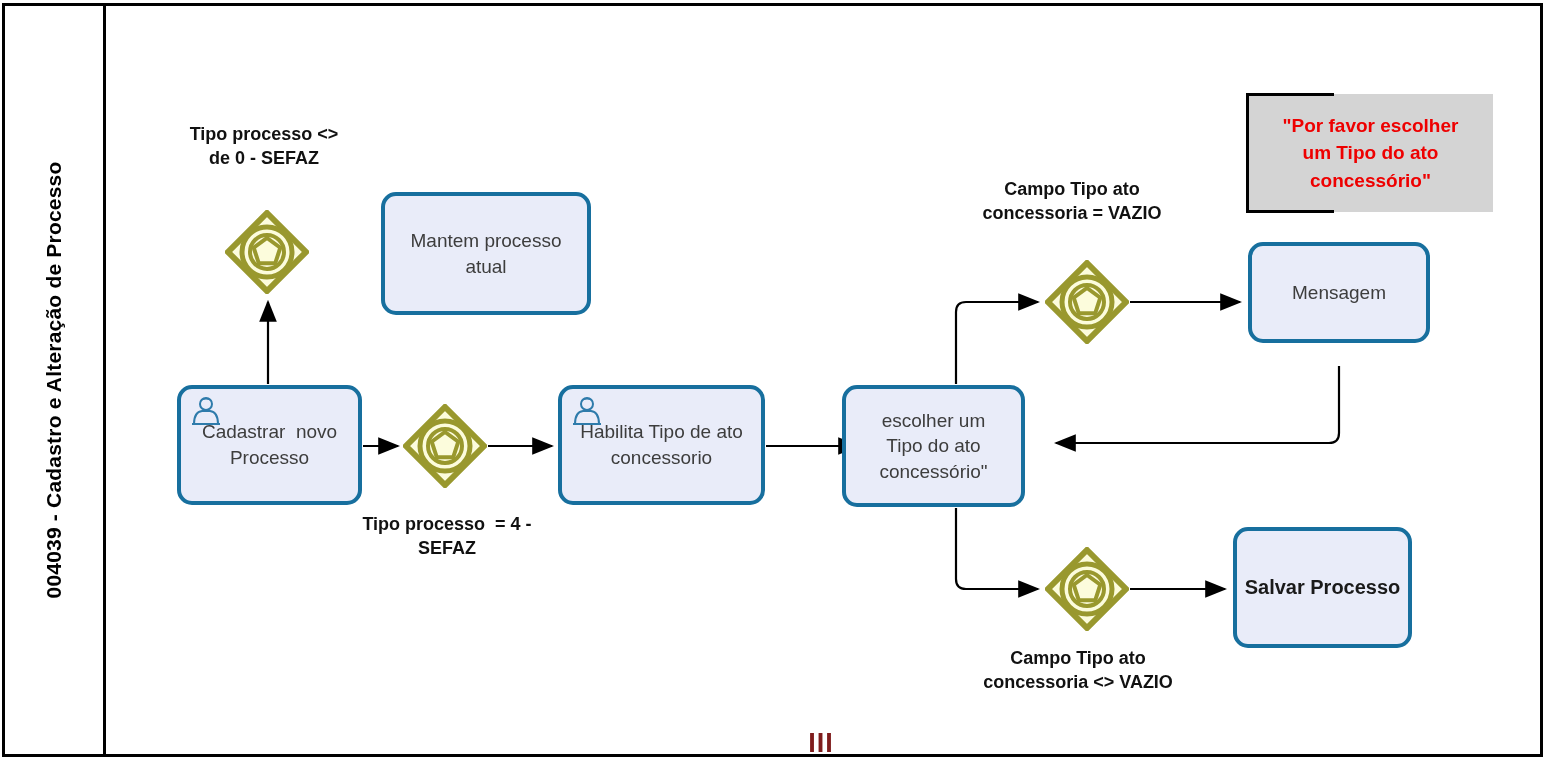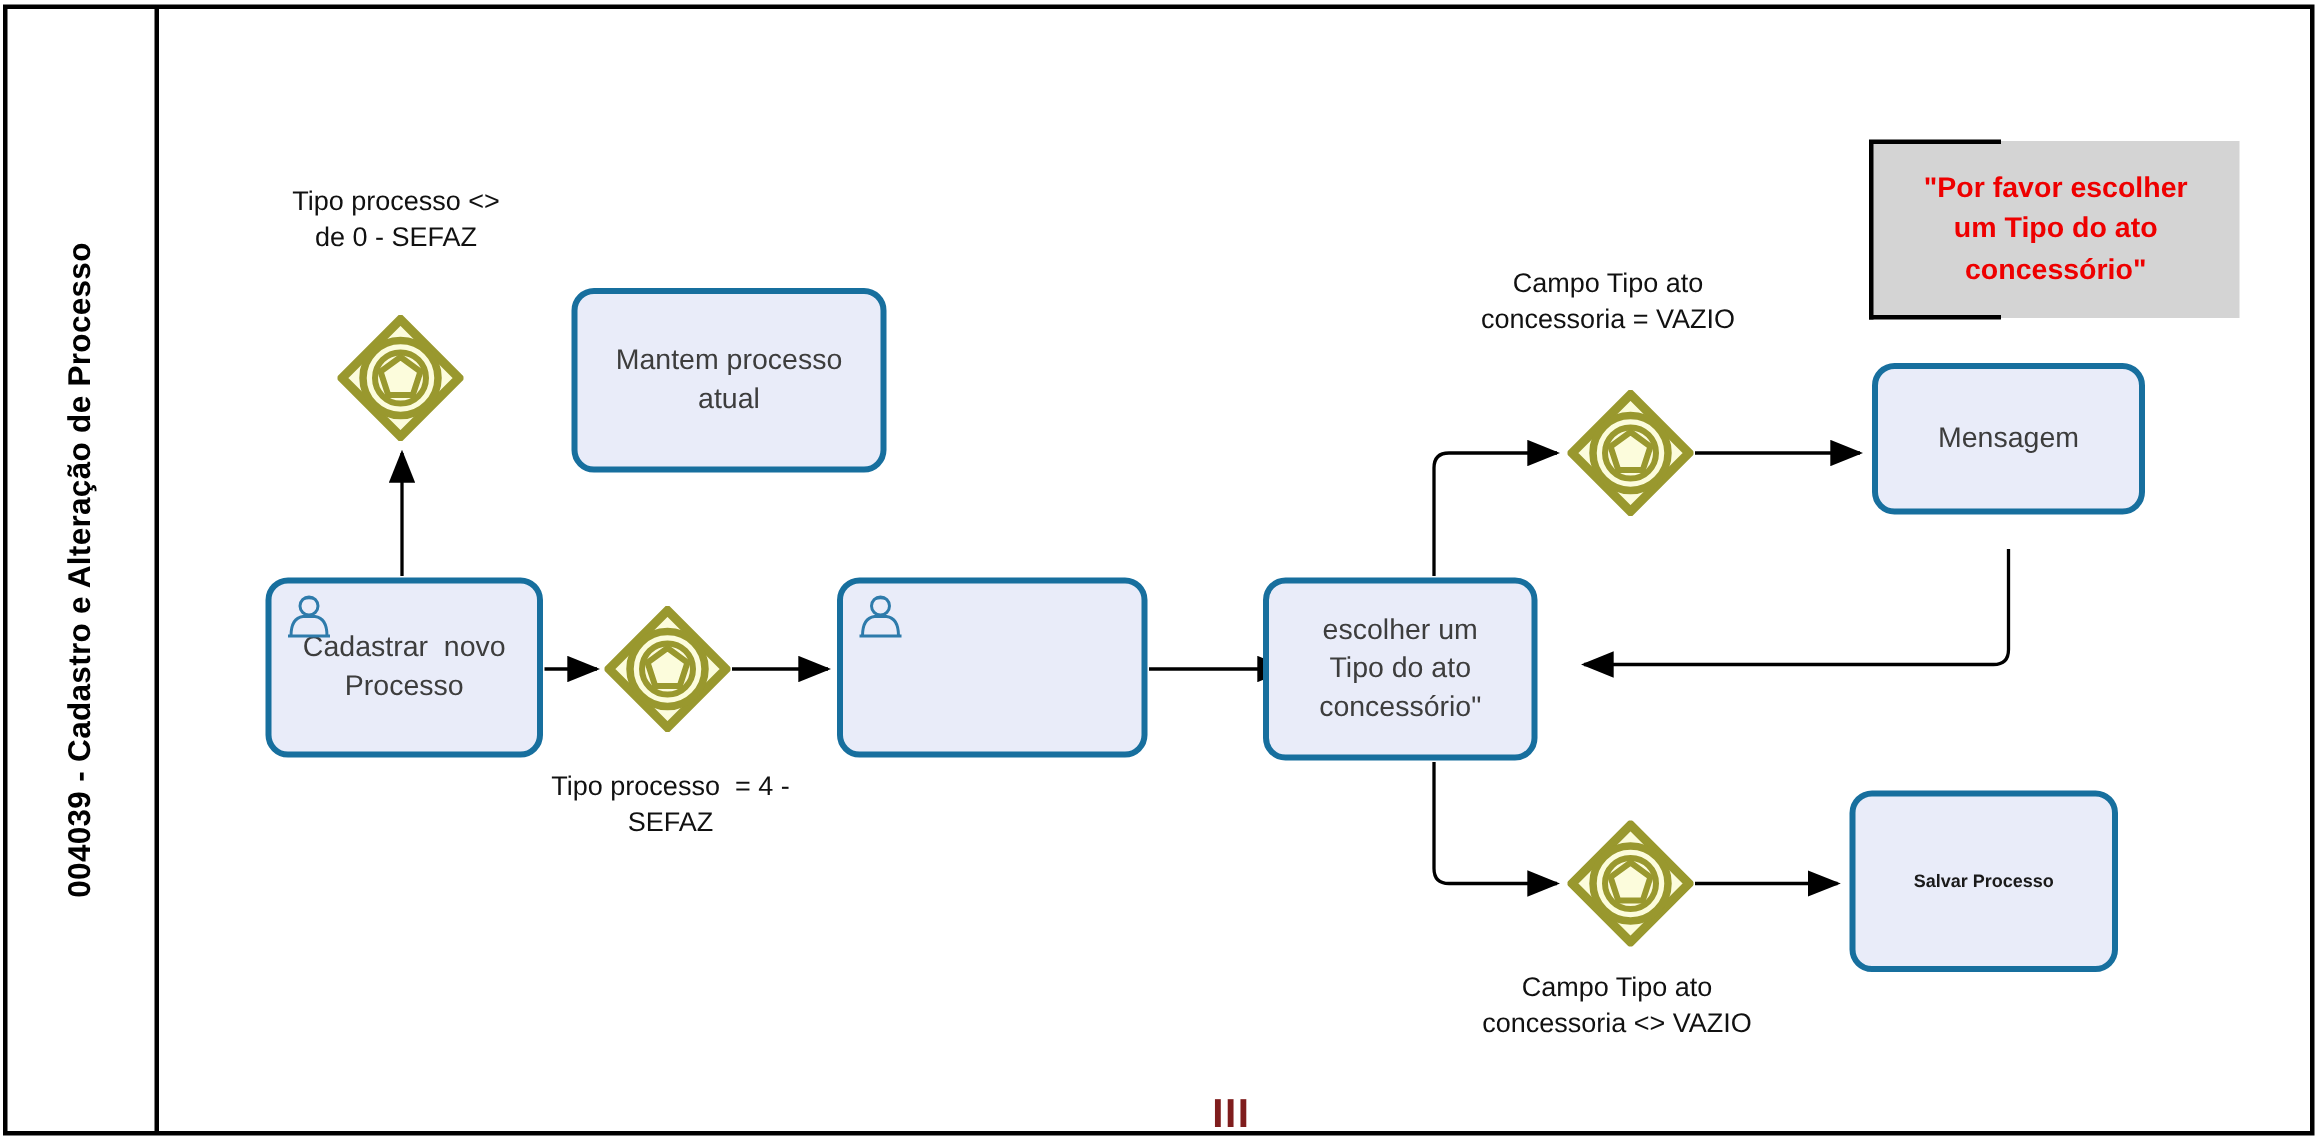--- a/index.html
+++ b/index.html
@@ -16,25 +16,25 @@
     position:absolute;left:54px;top:380px;transform:translate(-50%,-50%) rotate(-90deg);
     white-space:nowrap;font-weight:bold;font-size:21px;color:#000;letter-spacing:.2px;
   }
   .task{
     position:absolute;box-sizing:border-box;
     background:#e9ecf9;border:4px solid #176f9e;border-radius:15px;
     display:flex;align-items:center;justify-content:center;
     font-size:19px;color:#3d3d3d;text-align:center;line-height:1.35;
   }
   .task .txt{white-space:pre-wrap;}
-  .task.bold{font-weight:bold;color:#1a1a1a;font-size:12px;}
+  .task.bold{font-weight:bold;color:#1a1a1a;font-size:20px;}
   .user-badge{position:absolute;left:8px;top:4px;width:36px;height:36px;}
   .flow-label{
     position:absolute;transform:translate(-50%,-50%);
-    font-weight:normal;font-size:18px;color:#111;text-align:center;
+    font-weight:bold;font-size:18px;color:#111;text-align:center;
     white-space:pre-wrap;line-height:1.35;
   }
   .gateway{position:absolute;width:84px;height:84px;}
   .annotation-bg{
     position:absolute;left:1248px;top:94px;width:245px;height:118px;
     background:#d4d4d4;display:flex;align-items:center;justify-content:center;
   }
   .annotation-text{
     font-weight:bold;font-size:19px;color:#ee0000;text-align:center;
     white-space:pre-wrap;line-height:1.45;
@@ -96,20 +96,22 @@
 
   <div class="task" style="left:558px;top:385px;width:207px;height:120px;">
     <span class="user-badge">
       <svg width="36" height="36" viewBox="0 0 36 36" fill="none" stroke="#2e7bab" stroke-width="2">
         <path d="M11,8 Q17,1 23,8 Q17,5 11,8 Z" fill="#2e7bab" stroke="none"></path>
         <circle cx="17" cy="11" r="6"></circle>
         <path d="M5,31 Q5,19 13,18 L21,18 Q29,19 29,31"></path>
         <path d="M3,31 H31"></path>
       </svg>
     </span>
+    <span class="txt">Habilita Tipo de ato
+concessorio</span>
   </div>
 
   <div class="task" style="left:842px;top:385px;width:183px;height:122px;">
     <span class="txt">escolher um
 Tipo do ato
 concessório"</span>
   </div>
 
   <div class="task" style="left:1248px;top:242px;width:182px;height:101px;">
     <span class="txt">Mensagem</span>

